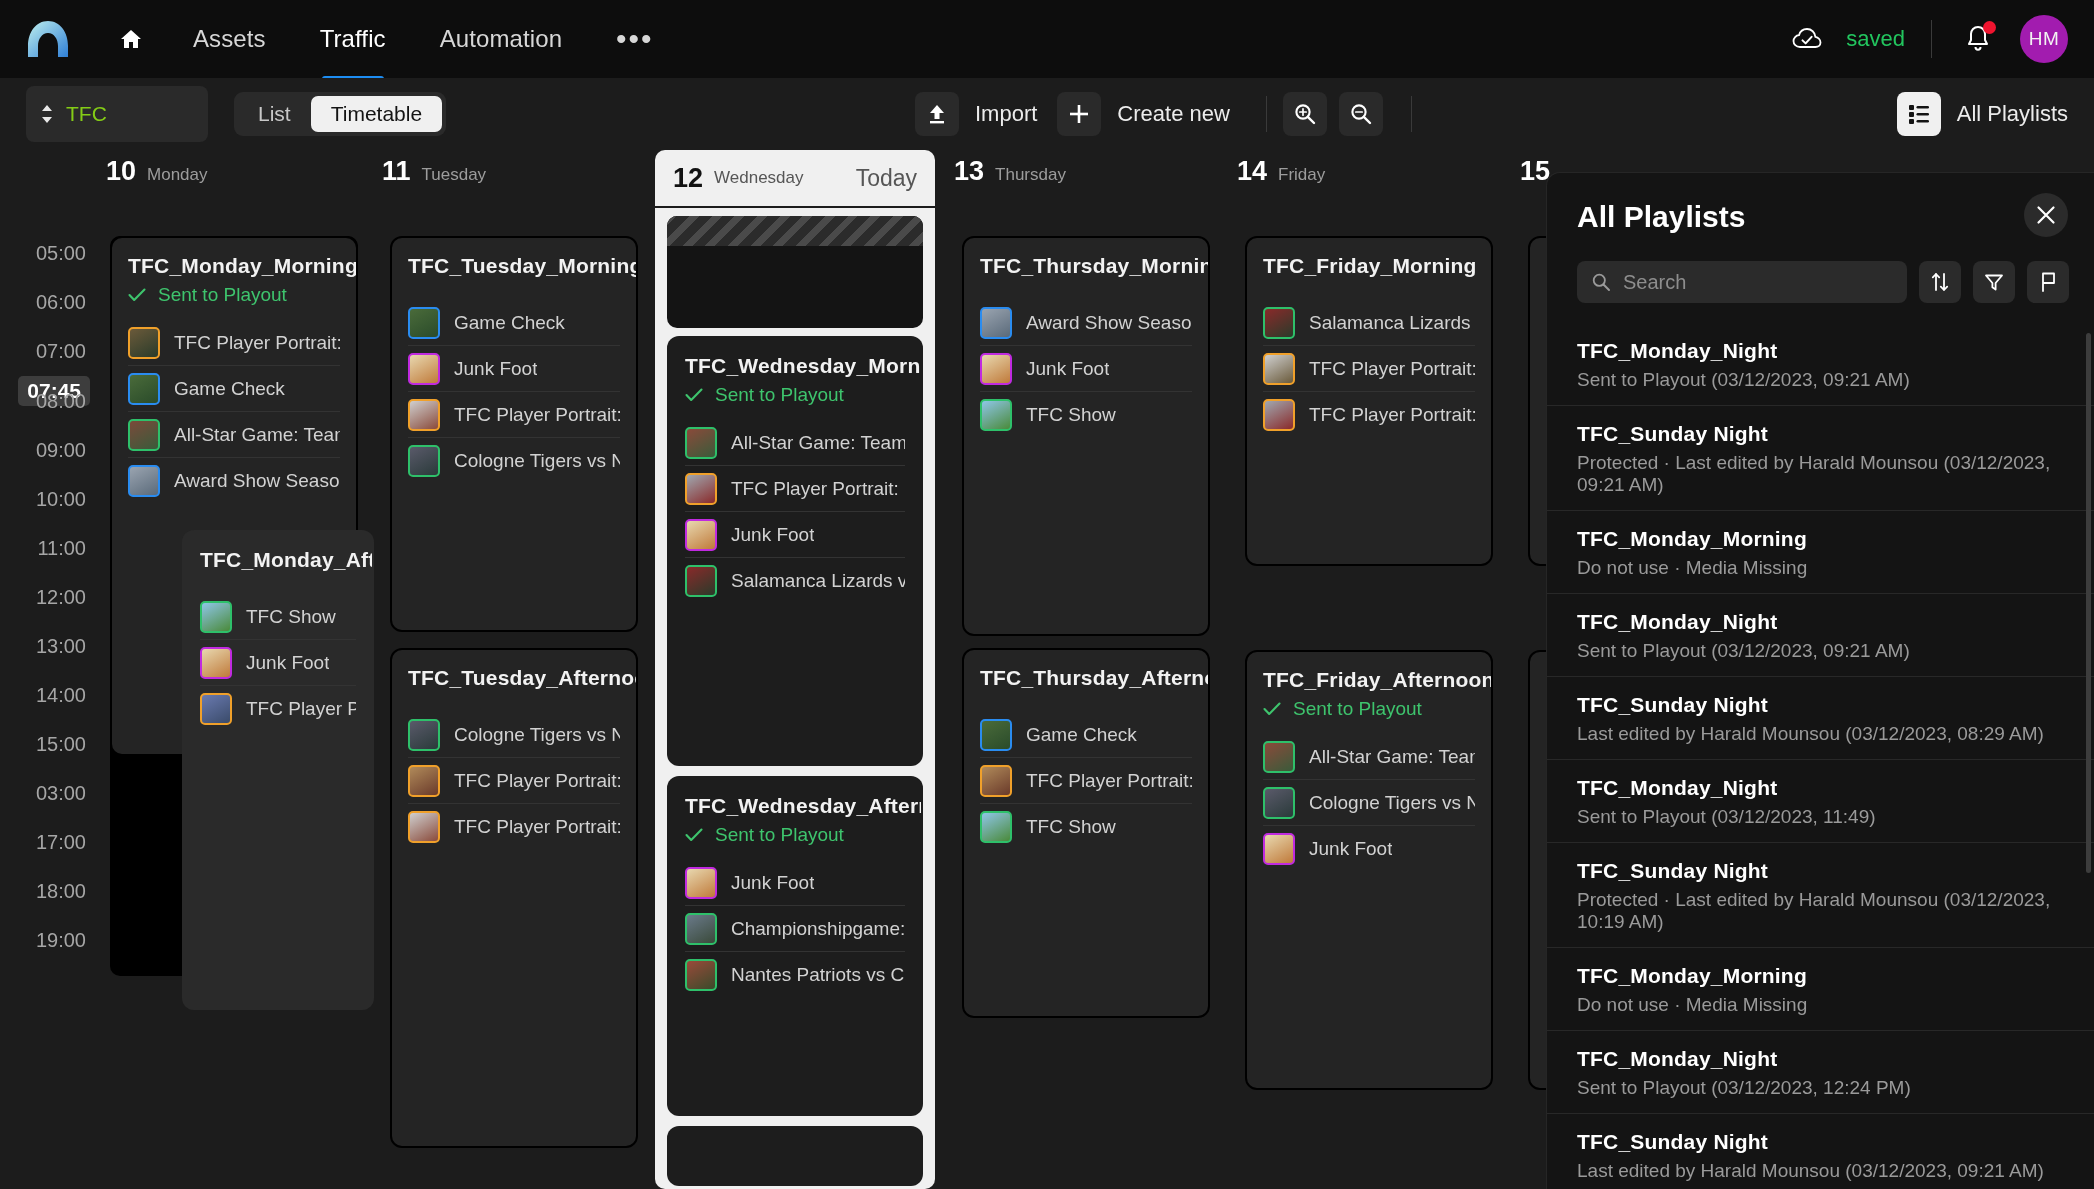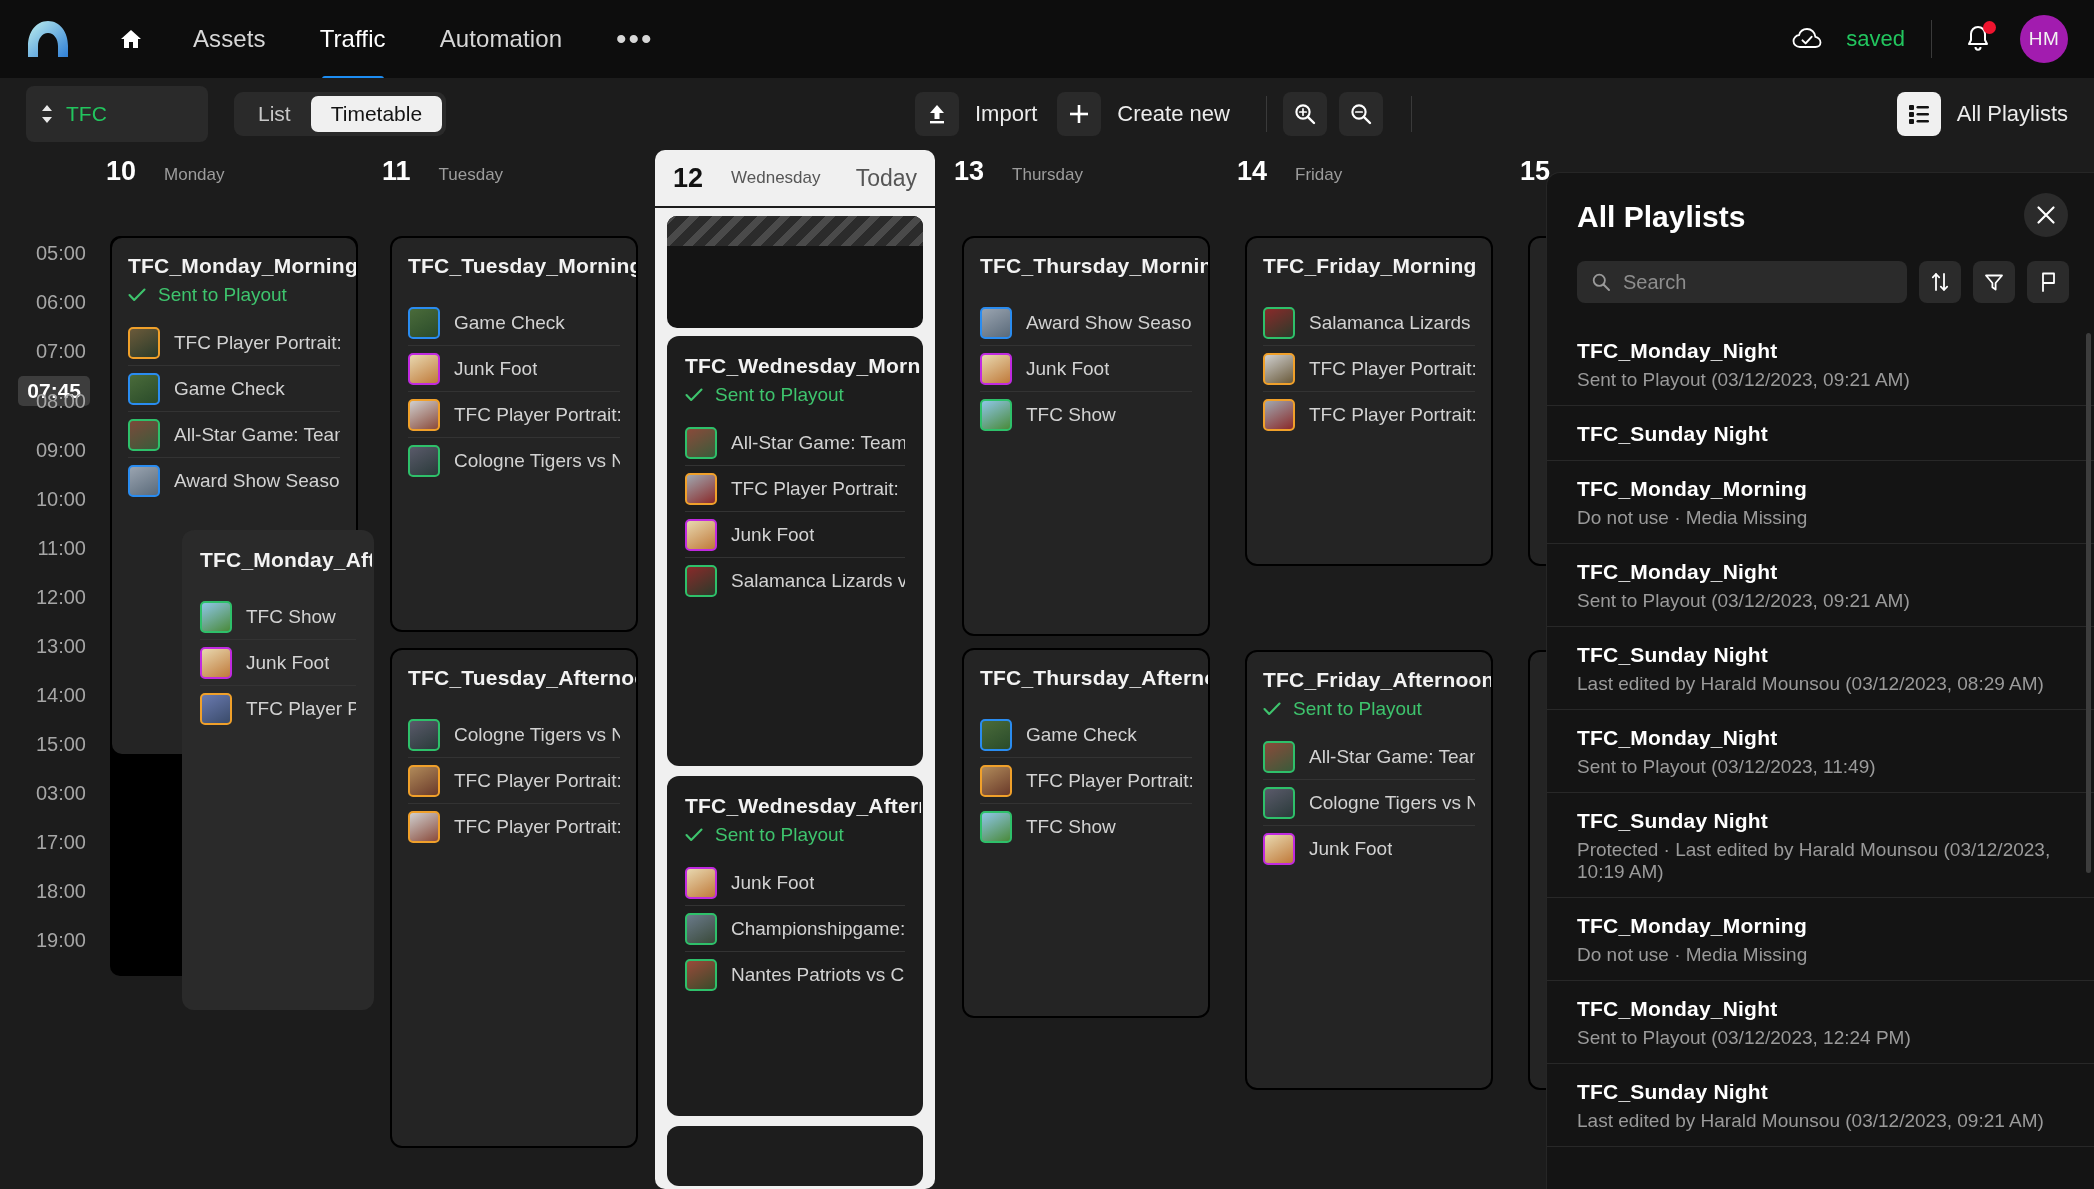--- a/index.html
+++ b/index.html
@@ -51,21 +51,21 @@
 
   
   #toolbar {
     position: absolute; left: 0; top: 78px; width: 2094px; height: 72px;
     background: #1c1c1c;
     display: flex; align-items: center; padding: 0 26px;
   }
   .select-box {
     width: 182px; height: 56px; background: #2a2a2a; border-radius: 8px;
     display: flex; align-items: center; padding: 0 14px; gap: 12px;
-    font-size: 21px; color: #22c55e; cursor: pointer;
+    font-size: 21px; color: #84cc16; cursor: pointer;
   }
   .segmented {
     margin-left: 26px; height: 44px; background: #2a2a2a; border-radius: 9px;
     display: flex; align-items: center; padding: 4px;
   }
   .seg-btn {
     height: 36px; padding: 0 20px; border-radius: 7px; display: flex; align-items: center;
     font-size: 21px; color: #c9c9c9; cursor: pointer;
   }
   .seg-btn.active { background: #f0f0f0; color: #141414; }
@@ -97,21 +97,21 @@
     display: flex; align-items: center; justify-content: center; }
   .pl-label { font-size: 22px; color: #ececec; padding-left: 16px; }
 
   
   #calendar {
     position: absolute; left: 0; top: 150px; width: 2094px; height: 1039px;
     background: #1c1c1c; overflow: hidden;
   }
   #daysrow { position: absolute; left: 0; top: 0; width: 2094px; height: 58px; }
   .dayhead {
-    position: absolute; top: 6px; display: flex; align-items: baseline; gap: 28px;
+    position: absolute; top: 6px; display: flex; align-items: baseline; gap: 11px;
     padding-left: 10px;
     justify-content: space-between;
   }
   .dayhead .dnum { font-size: 27px; font-weight: bold; color: #ffffff; }
   .dayhead .dname { font-size: 17px; color: #9c9c9c; }
   .dayhead.today {
     top: 0; height: 56px; background: #f0f0f0; border-radius: 10px 10px 0 0;
     align-items: center; padding: 0 18px;
   }
   .dayhead.today .dnum { color: #121212; }
@@ -661,20 +661,21 @@
     </div>
   </div>
 
   <div id="panel-list">
     <div class="plist-item">
       <div class="plist-name">TFC_Monday_Night</div>
       <div class="plist-sub">Sent to Playout (03/12/2023, 09:21 AM)</div>
     </div>
     <div class="plist-item">
       <div class="plist-name">TFC_Sunday Night</div>
+      <div class="plist-sub">Protected · Last edited by Harald Mounsou (03/12/2023, 09:21 AM)</div>
     </div>
     <div class="plist-item">
       <div class="plist-name">TFC_Monday_Morning</div>
       <div class="plist-sub">Do not use · Media Missing</div>
     </div>
     <div class="plist-item">
       <div class="plist-name">TFC_Monday_Night</div>
       <div class="plist-sub">Sent to Playout (03/12/2023, 09:21 AM)</div>
     </div>
     <div class="plist-item">

